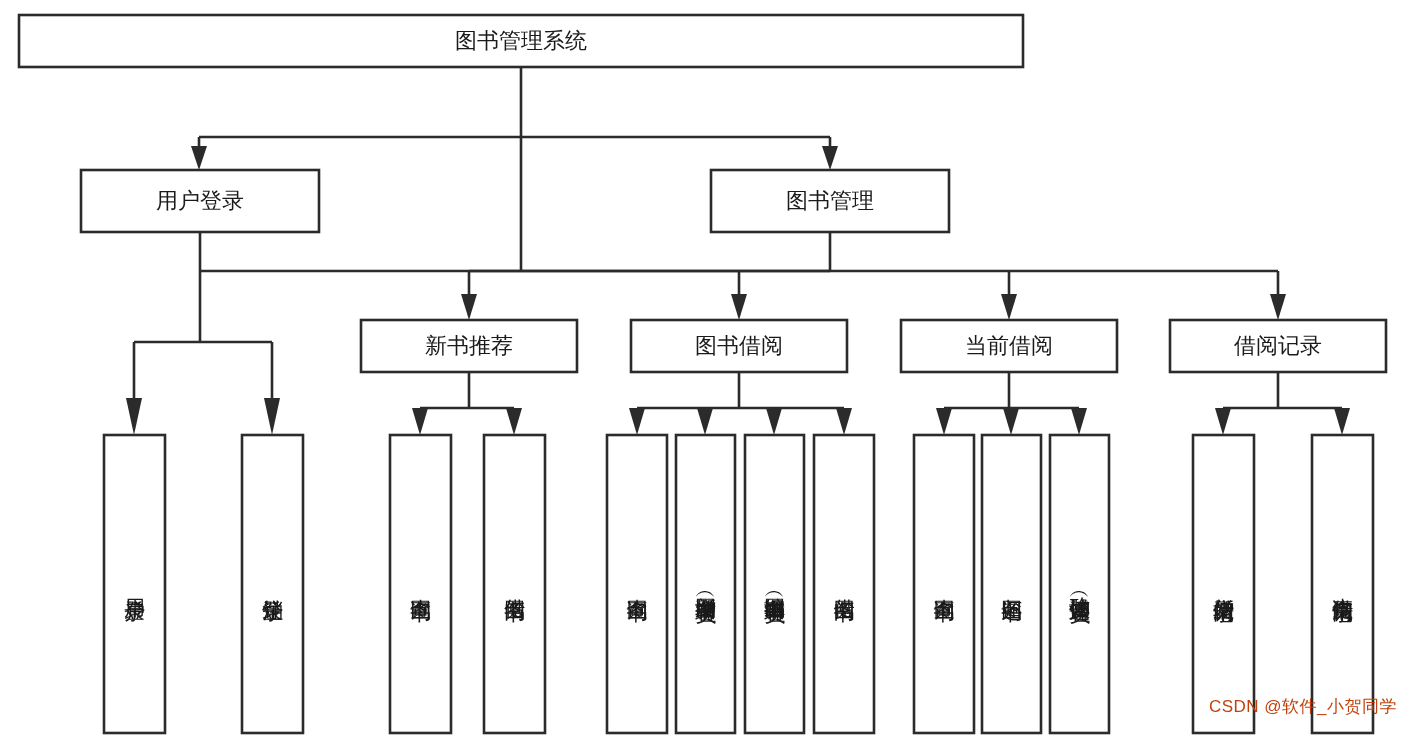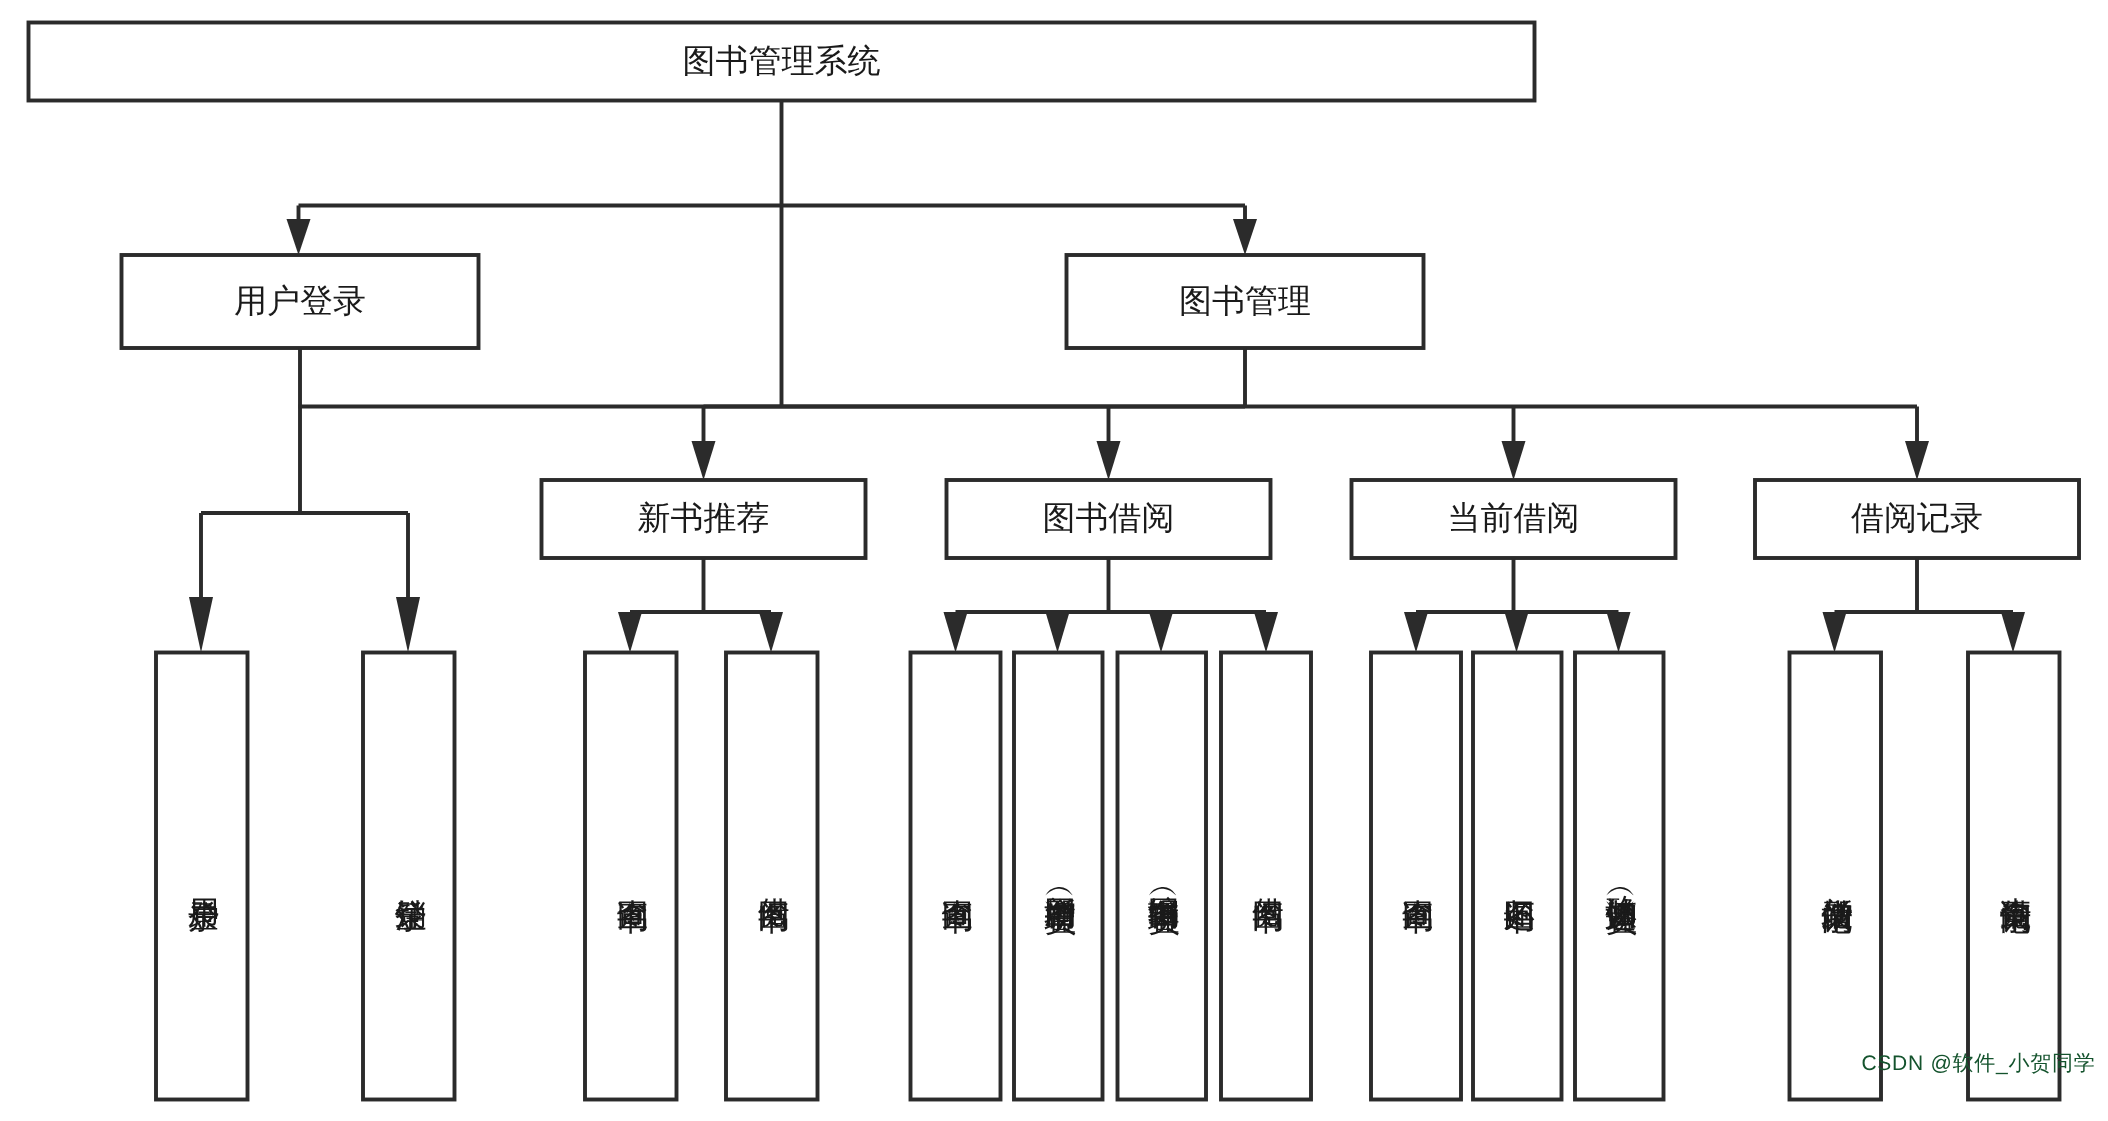--- a/index.html
+++ b/index.html
@@ -68,22 +68,22 @@
     text-orientation: upright;
     letter-spacing: 1px;
     white-space: nowrap;
     pointer-events: none;
   }
   .watermark {
     position: absolute;
     right: 8px;
     bottom: 5px;
     font-family: "Liberation Sans", "DejaVu Sans", sans-serif;
-    font-size: 14px;
-    color: #14532d;
+    font-size: 17px;
+    color: #c2410c;
     white-space: nowrap;
     letter-spacing: 0.5px;
   }
 </style>
 </head>
 <body>
 
 <div id="diagram-root">
 
   <svg class="diagram-canvas" viewBox="0 0 1405 747" xmlns="http://www.w3.org/2000/svg">

